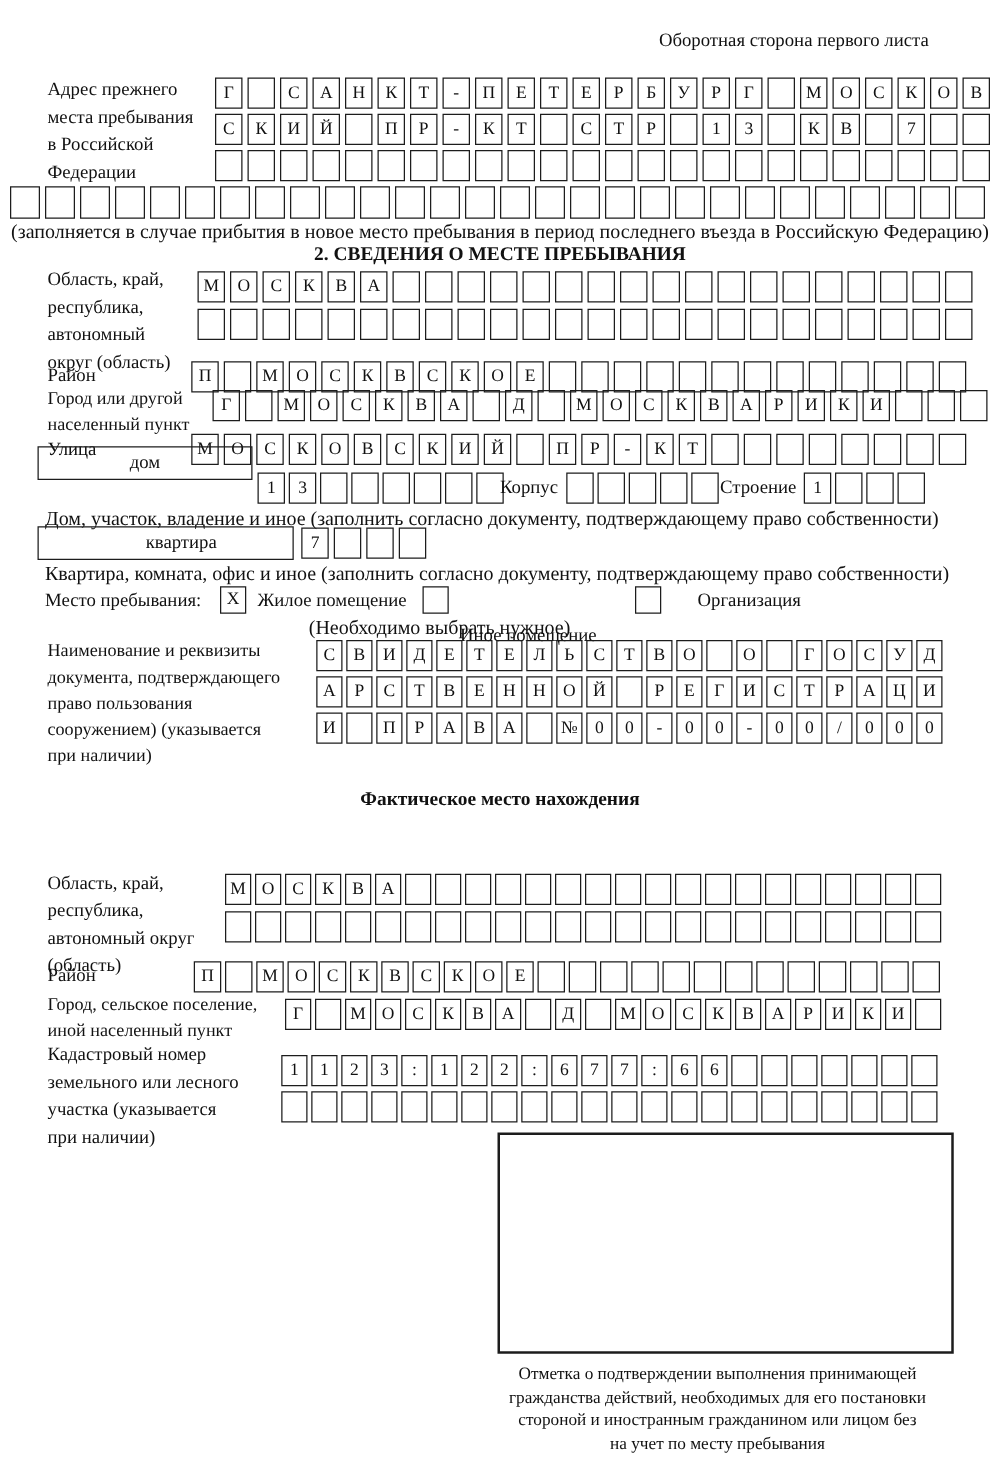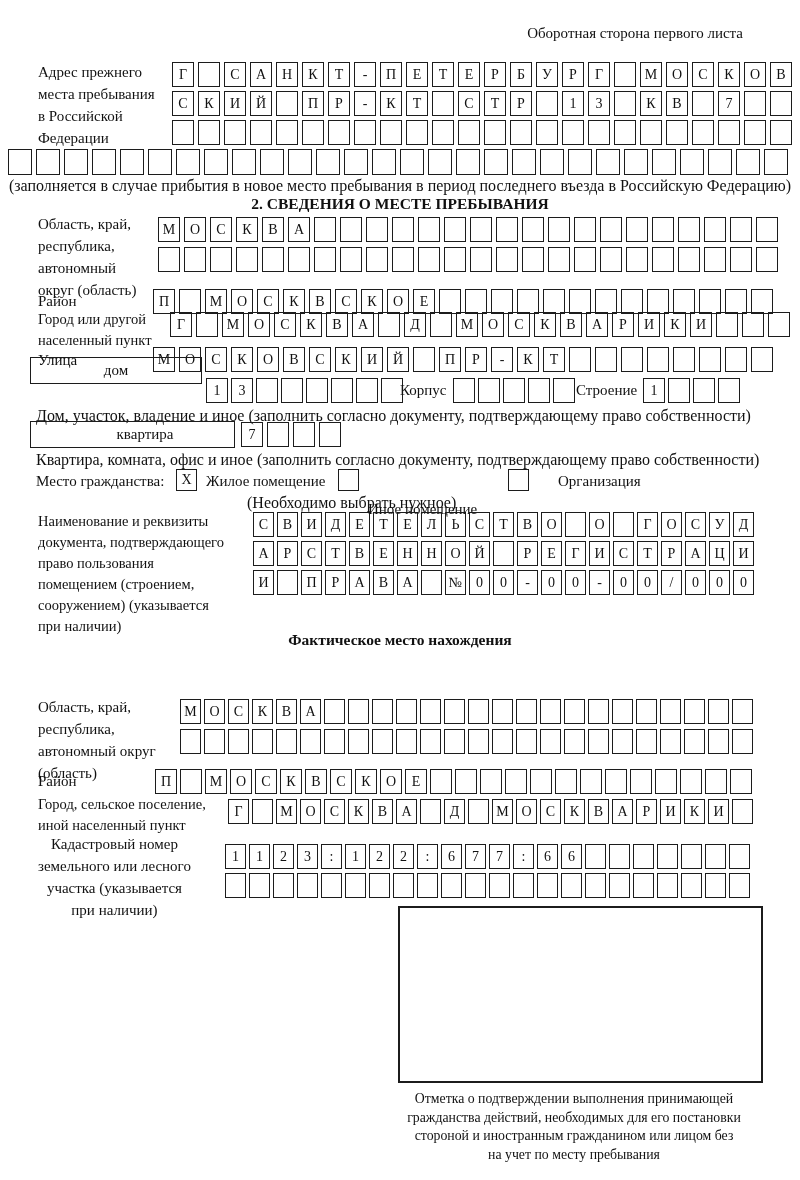--- a/index.html
+++ b/index.html
@@ -334,34 +334,33 @@
 
   <div class="widebox" style="left:30px; top:421px; width:205px;padding-left:25px;">квартира</div>
   <div class="cells-row" style="left:241px; top:422px;">
       <div class="cell">7</div>
       <div class="cell"></div>
       <div class="cell"></div>
       <div class="cell"></div>
     </div>
   <div class="abs footnote" style="left:36px; top:451px;">Квартира, комната, офис и иное (заполнить согласно документу, подтверждающему право собственности)</div>
 
-  <div class="abs lbl" style="left:36px; top:470px;">Место гражданства:</div>
+  <div class="abs lbl" style="left:36px; top:470px;">Место пребывания:</div>
   <div class="abs checkbox" style="left:176px; top:469px;">X</div>
   <div class="abs lbl" style="left:206px; top:470px;">Жилое помещение</div>
   <div class="abs checkbox" style="left:338px; top:469px;"></div>
   <div class="abs lbl" style="left:368px; top:498px;">Иное помещение</div>
   <div class="abs checkbox" style="left:508px; top:469px;"></div>
   <div class="abs lbl" style="left:558px; top:470px;">Организация</div>
   <div class="abs footnote" style="left:247px; top:494px;">(Необходимо выбрать нужное)</div>
 
   <div class="abs lbl-sm" style="left:38px; top:511px;">
       <div>Наименование и реквизиты</div>
       <div>документа, подтверждающего</div>
       <div>право пользования</div>
-      <div>помещением (строением,</div>
       <div>сооружением) (указывается</div>
       <div>при наличии)</div>
     </div>
   <div class="cells-row tight w21row" style="left:253px; top:512px;">
       <div class="cell w21">С</div>
       <div class="cell w21">В</div>
       <div class="cell w21">И</div>
       <div class="cell w21">Д</div>
       <div class="cell w21">Е</div>
       <div class="cell w21">Т</div>
@@ -539,21 +538,21 @@
       <div class="cell w21">К</div>
       <div class="cell w21">В</div>
       <div class="cell w21">А</div>
       <div class="cell w21">Р</div>
       <div class="cell w21">И</div>
       <div class="cell w21">К</div>
       <div class="cell w21">И</div>
       <div class="cell w21"></div>
     </div>
 
-  <div class="abs lbl" style="left:38px; top:833px;text-align:center;">
+  <div class="abs lbl" style="left:38px; top:833px;">
       <div>Кадастровый номер</div>
       <div>земельного или лесного</div>
       <div>участка (указывается</div>
       <div>при наличии)</div>
     </div>
   <div class="cells-row tight w21row" style="left:225px; top:844px;">
       <div class="cell w21">1</div>
       <div class="cell w21">1</div>
       <div class="cell w21">2</div>
       <div class="cell w21">3</div>

